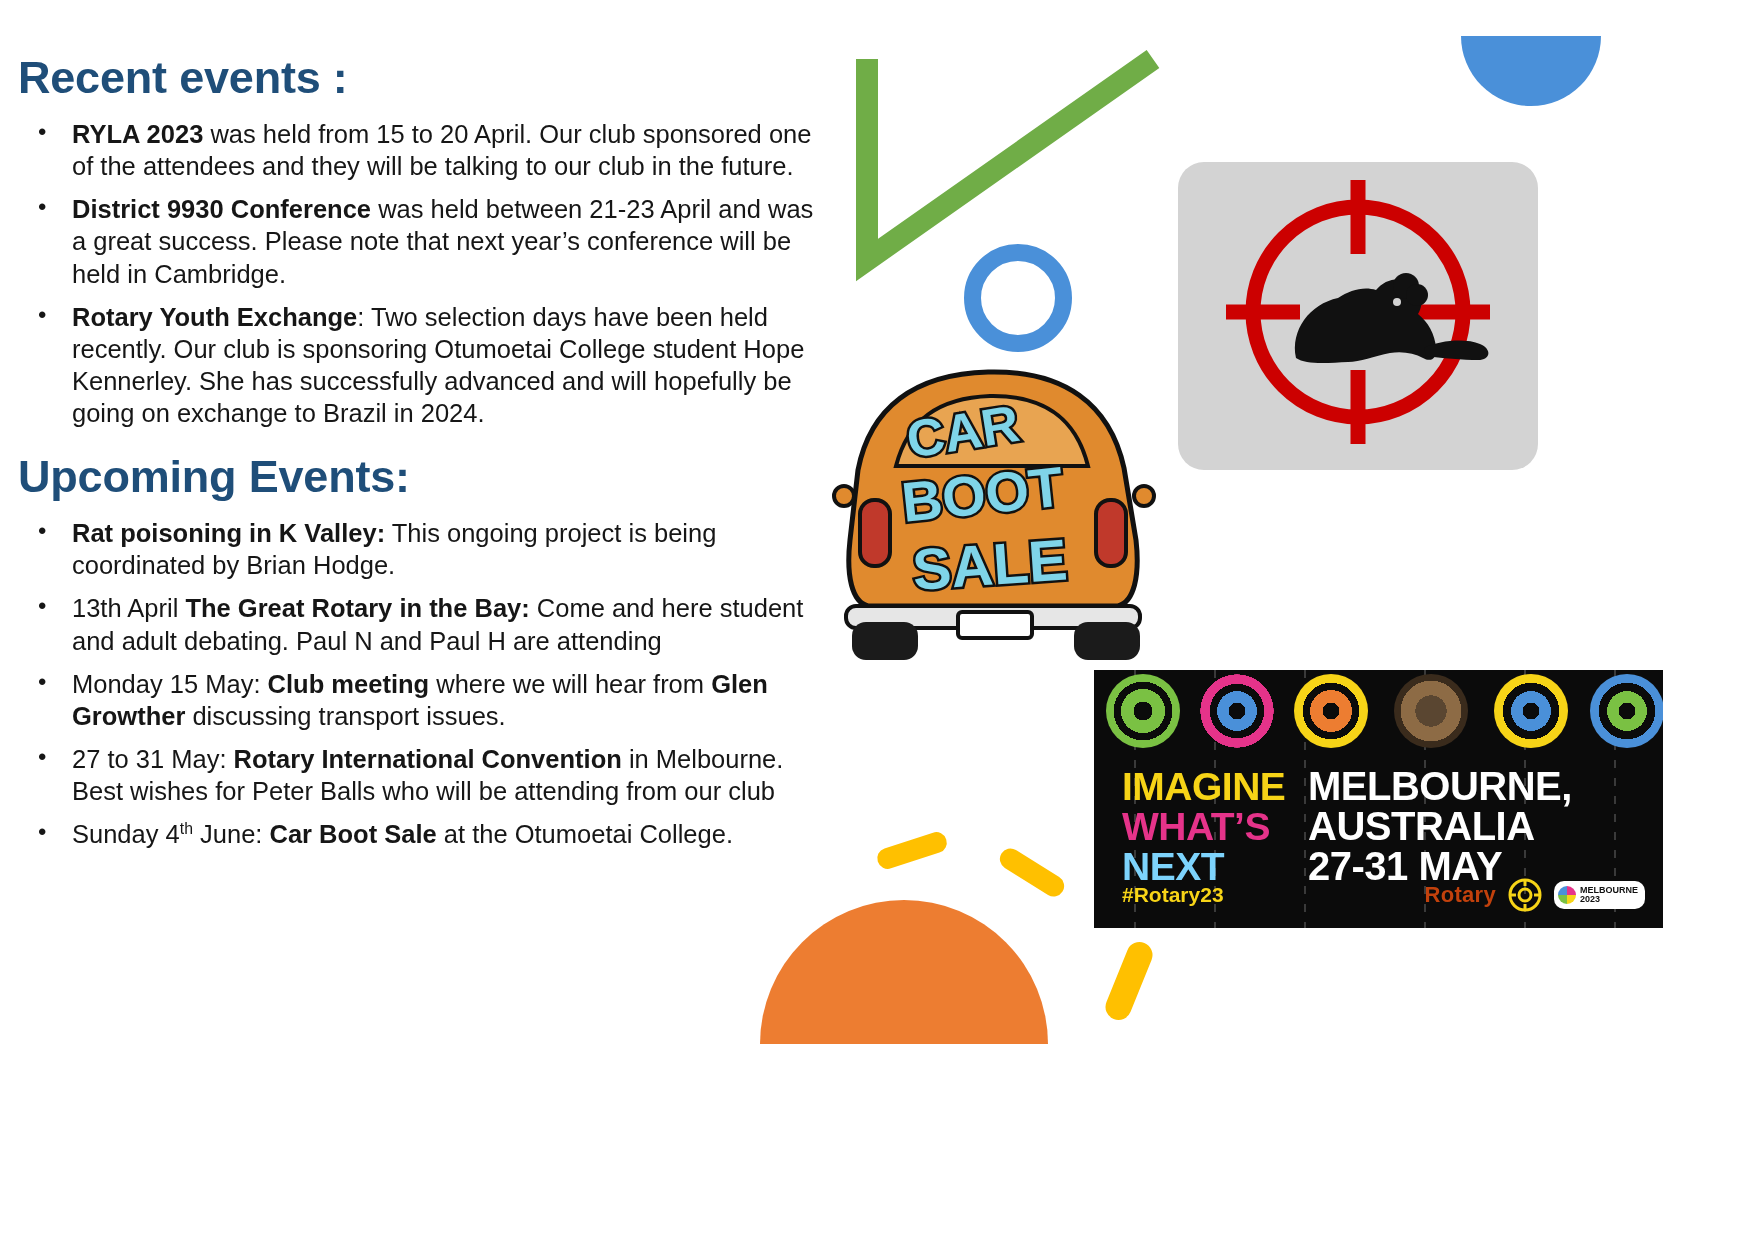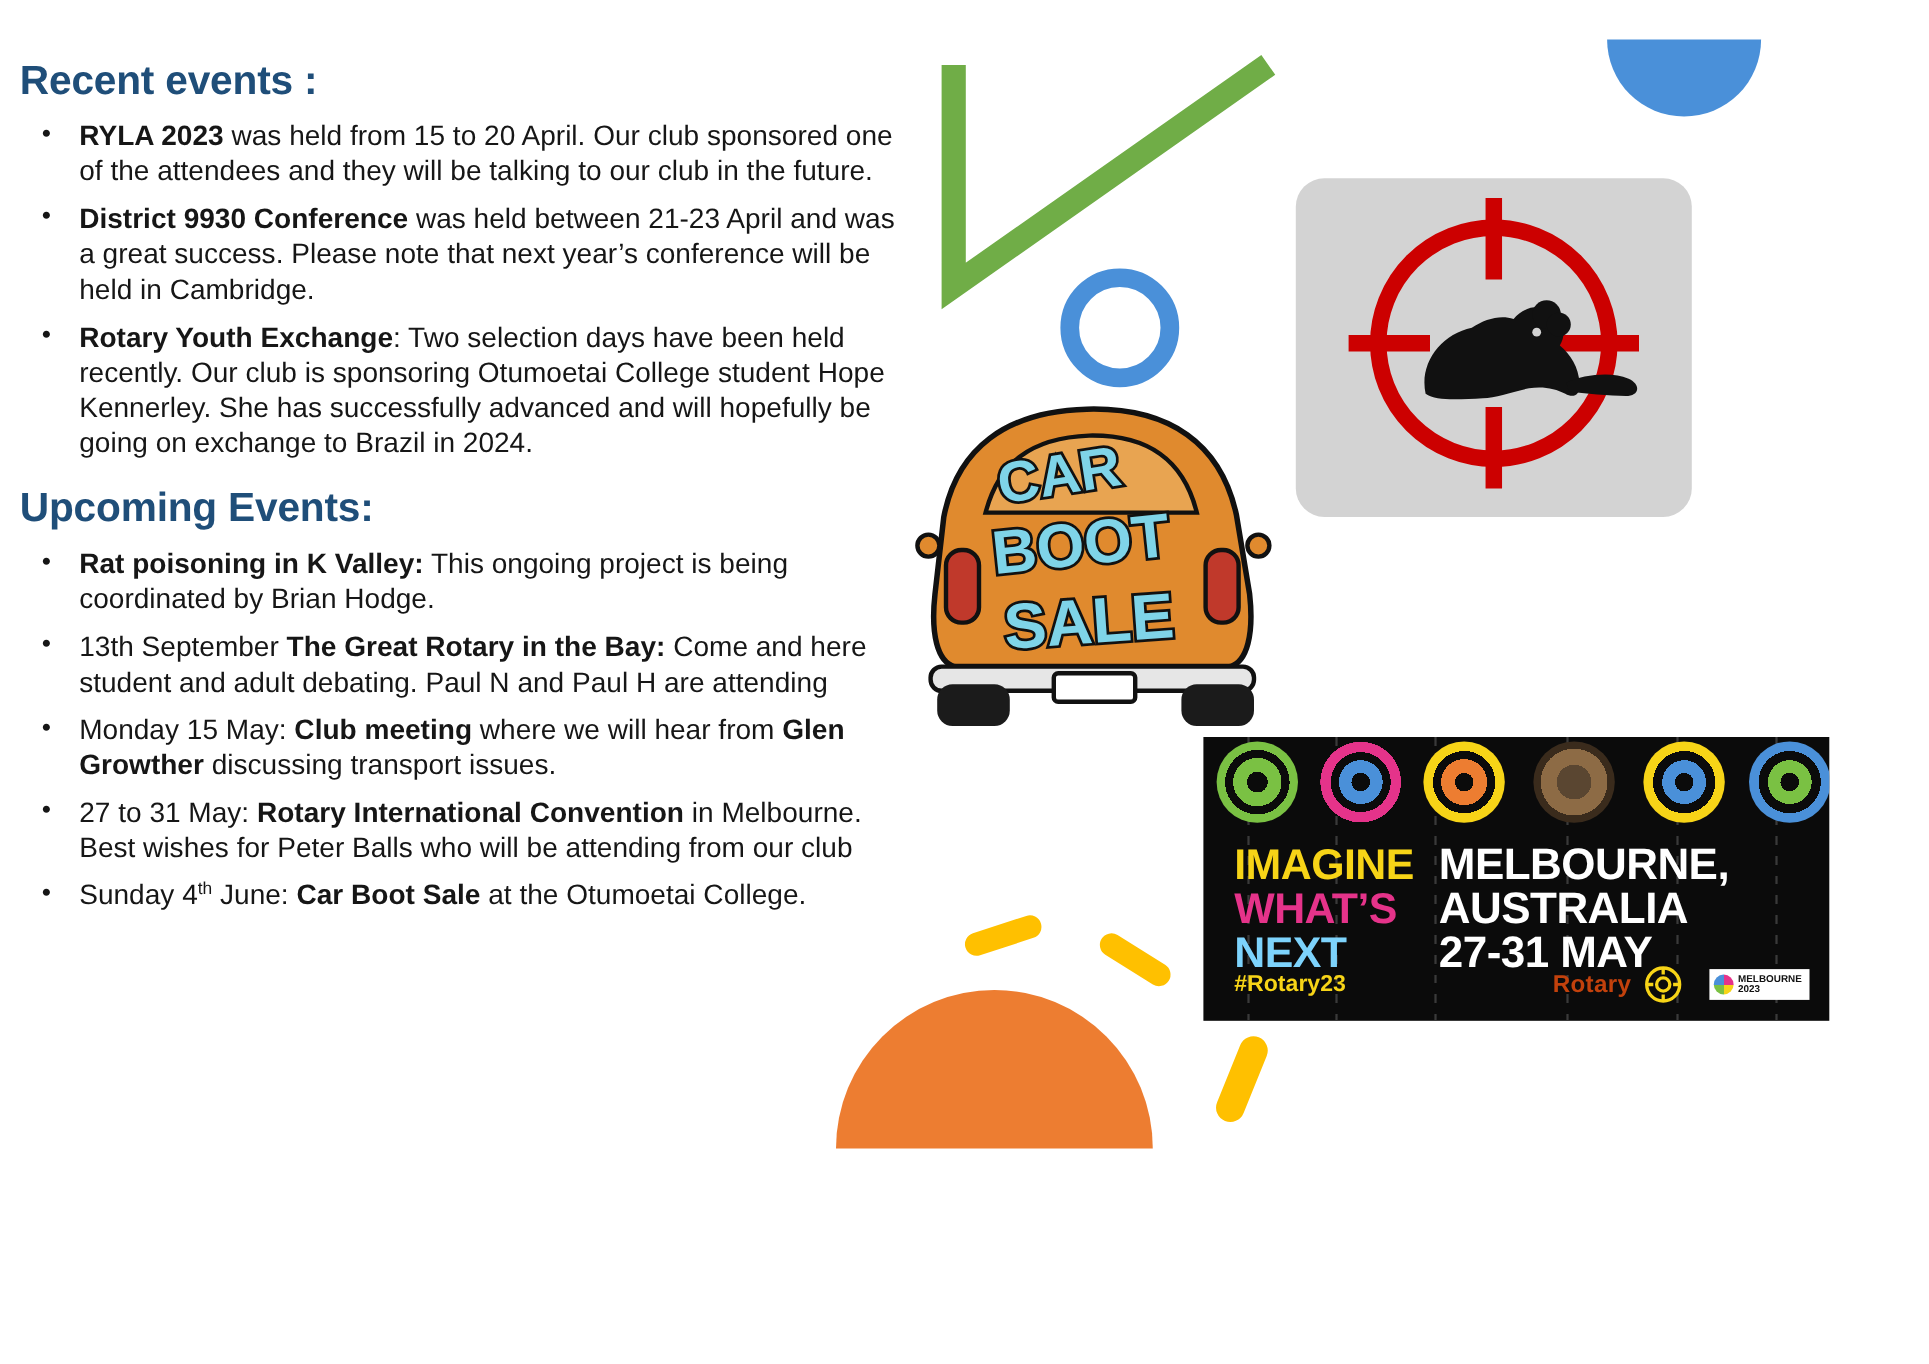--- a/index.html
+++ b/index.html
@@ -17,21 +17,21 @@
   }
 
   
   .text-col {
     position: absolute;
     left: 18px;
     top: 52px;
     width: 800px;
   }
   .section-title {
-    font-size: 37px;
+    font-size: 45px;
     font-weight: bold;
     color: #1F4E79;
     margin: 0 0 14px 0;
     letter-spacing: -0.2px;
   }
   .section-title.second {
     margin-top: 22px;
   }
   ul.bullets {
     list-style: none;
@@ -212,22 +212,21 @@
     letter-spacing: 0.3px;
   }
   .melb-badge {
     background: #ffffff;
     color: #111;
     font-size: 9px;
     font-weight: bold;
     line-height: 1.05;
     padding: 5px 7px 5px 26px;
     position: relative;
-    border-radius: 0;
-    margin-left: 13px;
+    border-radius: 10px;
   }
   .melb-badge::before {
     content: "";
     position: absolute;
     left: 4px; top: 5px;
     width: 18px; height: 18px;
     border-radius: 50%;
     background: conic-gradient(#e5338a 0 25%, #f7d417 0 50%, #7ac143 0 75%, #4a90d9 0 100%);
   }
 </style>
@@ -250,21 +249,21 @@
     </li>
   </ul>
 
   <h1 class="section-title second">Upcoming Events:</h1>
 
   <ul class="bullets">
     <li>
       <span class="b">Rat poisoning in K Valley:</span><span> This ongoing project is being coordinated by Brian Hodge.</span>
     </li>
     <li>
-      <span>13th September </span><span class="b">The Great Rotary in the Bay:</span><span> Come and here student and adult debating. Paul N and Paul H are attending</span>
+      <span>13th April </span><span class="b">The Great Rotary in the Bay:</span><span> Come and here student and adult debating. Paul N and Paul H are attending</span>
     </li>
     <li>
       <span>Monday 15 May: </span><span class="b">Club meeting</span><span> where we will hear from </span><span class="b">Glen Growther</span><span> discussing transport issues.</span>
     </li>
     <li>
       <span>27 to 31 May: </span><span class="b">Rotary International Convention</span><span> in Melbourne. Best wishes for Peter Balls who will be attending from our club</span>
     </li>
     <li>
       <span>Sunday 4</span><sup>th</sup><span> June: </span><span class="b">Car Boot Sale</span><span> at the Otumoetai College.</span>
     </li>

